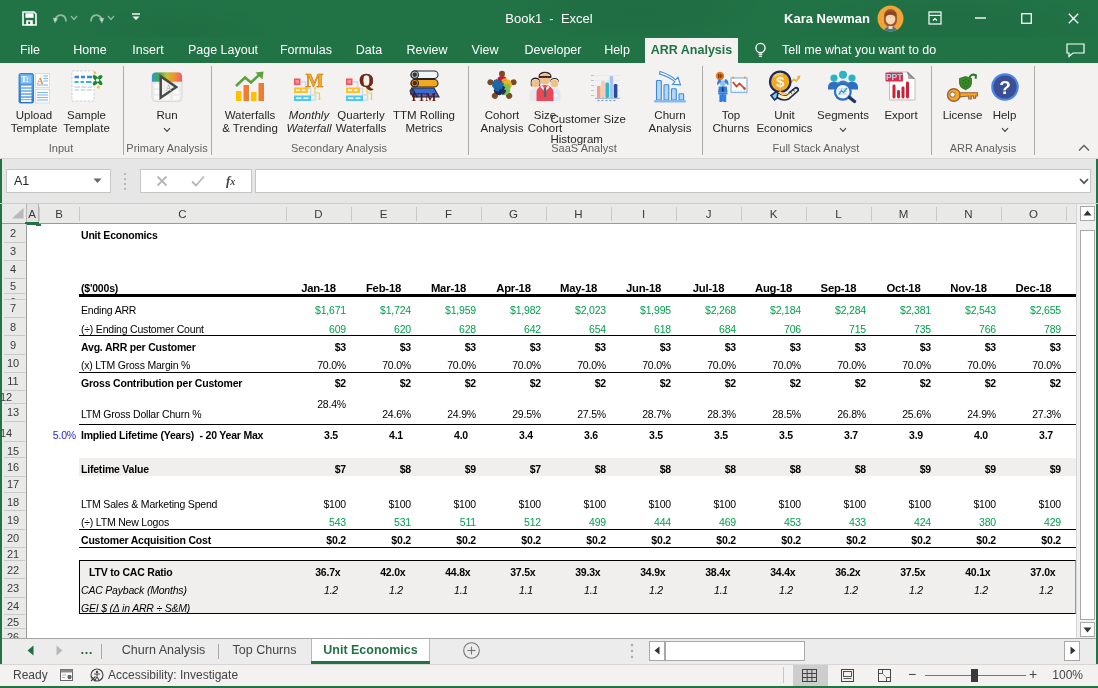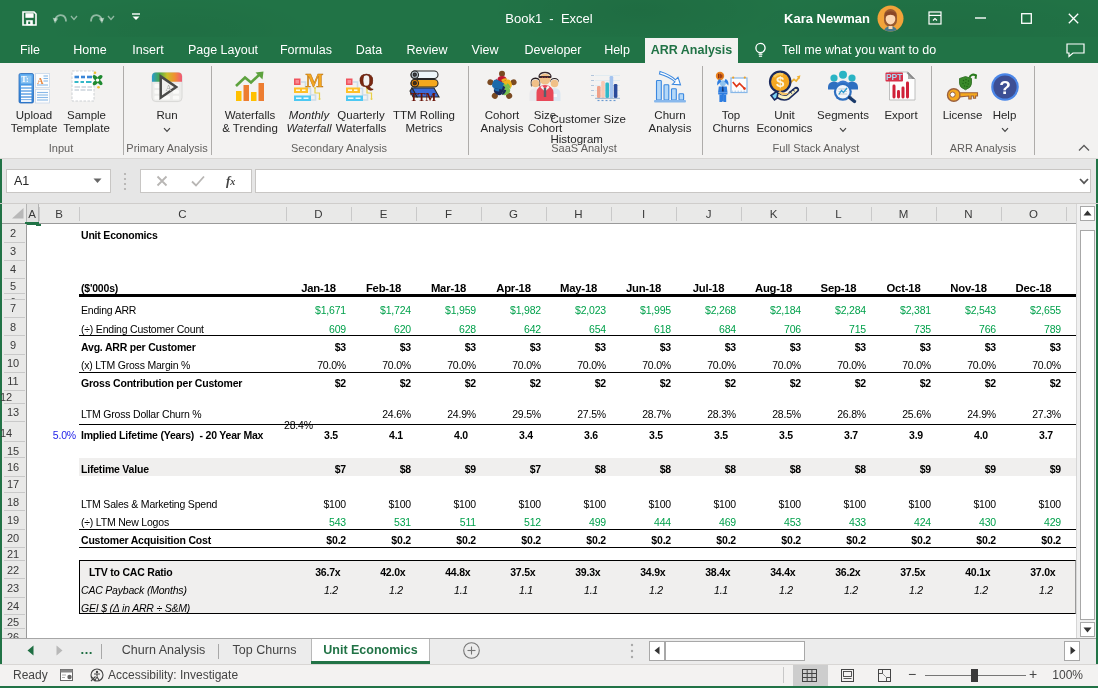--- a/index.html
+++ b/index.html
@@ -654,21 +654,21 @@
 <div class="abs tt" style="left:479px;top:372.3px;width:62px;height:18.3px;line-height:23.3px;text-align:right;font-size:10.5px;letter-spacing:-0.2px;color:#000;font-weight:bold;">$2</div>
 <div class="abs tt" style="left:544px;top:372.3px;width:62px;height:18.3px;line-height:23.3px;text-align:right;font-size:10.5px;letter-spacing:-0.2px;color:#000;font-weight:bold;">$2</div>
 <div class="abs tt" style="left:609px;top:372.3px;width:62px;height:18.3px;line-height:23.3px;text-align:right;font-size:10.5px;letter-spacing:-0.2px;color:#000;font-weight:bold;">$2</div>
 <div class="abs tt" style="left:674px;top:372.3px;width:62px;height:18.3px;line-height:23.3px;text-align:right;font-size:10.5px;letter-spacing:-0.2px;color:#000;font-weight:bold;">$2</div>
 <div class="abs tt" style="left:739px;top:372.3px;width:62px;height:18.3px;line-height:23.3px;text-align:right;font-size:10.5px;letter-spacing:-0.2px;color:#000;font-weight:bold;">$2</div>
 <div class="abs tt" style="left:804px;top:372.3px;width:62px;height:18.3px;line-height:23.3px;text-align:right;font-size:10.5px;letter-spacing:-0.2px;color:#000;font-weight:bold;">$2</div>
 <div class="abs tt" style="left:869px;top:372.3px;width:62px;height:18.3px;line-height:23.3px;text-align:right;font-size:10.5px;letter-spacing:-0.2px;color:#000;font-weight:bold;">$2</div>
 <div class="abs tt" style="left:934px;top:372.3px;width:62px;height:18.3px;line-height:23.3px;text-align:right;font-size:10.5px;letter-spacing:-0.2px;color:#000;font-weight:bold;">$2</div>
 <div class="abs tt" style="left:999px;top:372.3px;width:62px;height:18.3px;line-height:23.3px;text-align:right;font-size:10.5px;letter-spacing:-0.2px;color:#000;font-weight:bold;">$2</div>
 <div class="abs tt" style="left:81px;top:403.2px;height:18.3px;line-height:23.3px;font-size:10.5px;letter-spacing:-0.2px;color:#000;">LTM Gross Dollar Churn %</div>
-<div class="abs tt" style="left:284px;top:414px;width:62px;height:18.3px;line-height:23.3px;font-size:10.5px;letter-spacing:-0.2px;color:#000;">28.4%</div>
+<div class="abs tt" style="left:284px;top:393px;width:62px;height:18.3px;line-height:23.3px;text-align:right;font-size:10.5px;letter-spacing:-0.2px;color:#000;">28.4%</div>
 <div class="abs tt" style="left:349px;top:403.2px;width:62px;height:18.3px;line-height:23.3px;text-align:right;font-size:10.5px;letter-spacing:-0.2px;color:#000;">24.6%</div>
 <div class="abs tt" style="left:414px;top:403.2px;width:62px;height:18.3px;line-height:23.3px;text-align:right;font-size:10.5px;letter-spacing:-0.2px;color:#000;">24.9%</div>
 <div class="abs tt" style="left:479px;top:403.2px;width:62px;height:18.3px;line-height:23.3px;text-align:right;font-size:10.5px;letter-spacing:-0.2px;color:#000;">29.5%</div>
 <div class="abs tt" style="left:544px;top:403.2px;width:62px;height:18.3px;line-height:23.3px;text-align:right;font-size:10.5px;letter-spacing:-0.2px;color:#000;">27.5%</div>
 <div class="abs tt" style="left:609px;top:403.2px;width:62px;height:18.3px;line-height:23.3px;text-align:right;font-size:10.5px;letter-spacing:-0.2px;color:#000;">28.7%</div>
 <div class="abs tt" style="left:674px;top:403.2px;width:62px;height:18.3px;line-height:23.3px;text-align:right;font-size:10.5px;letter-spacing:-0.2px;color:#000;">28.3%</div>
 <div class="abs tt" style="left:739px;top:403.2px;width:62px;height:18.3px;line-height:23.3px;text-align:right;font-size:10.5px;letter-spacing:-0.2px;color:#000;">28.5%</div>
 <div class="abs tt" style="left:804px;top:403.2px;width:62px;height:18.3px;line-height:23.3px;text-align:right;font-size:10.5px;letter-spacing:-0.2px;color:#000;">26.8%</div>
 <div class="abs tt" style="left:869px;top:403.2px;width:62px;height:18.3px;line-height:23.3px;text-align:right;font-size:10.5px;letter-spacing:-0.2px;color:#000;">25.6%</div>
 <div class="abs tt" style="left:934px;top:403.2px;width:62px;height:18.3px;line-height:23.3px;text-align:right;font-size:10.5px;letter-spacing:-0.2px;color:#000;">24.9%</div>
@@ -717,21 +717,21 @@
 <div class="abs tt" style="left:284px;top:510.9px;width:62px;height:18.4px;line-height:23.4px;text-align:right;font-size:10.5px;letter-spacing:-0.2px;color:#00a14b;">543</div>
 <div class="abs tt" style="left:349px;top:510.9px;width:62px;height:18.4px;line-height:23.4px;text-align:right;font-size:10.5px;letter-spacing:-0.2px;color:#00a14b;">531</div>
 <div class="abs tt" style="left:414px;top:510.9px;width:62px;height:18.4px;line-height:23.4px;text-align:right;font-size:10.5px;letter-spacing:-0.2px;color:#00a14b;">511</div>
 <div class="abs tt" style="left:479px;top:510.9px;width:62px;height:18.4px;line-height:23.4px;text-align:right;font-size:10.5px;letter-spacing:-0.2px;color:#00a14b;">512</div>
 <div class="abs tt" style="left:544px;top:510.9px;width:62px;height:18.4px;line-height:23.4px;text-align:right;font-size:10.5px;letter-spacing:-0.2px;color:#00a14b;">499</div>
 <div class="abs tt" style="left:609px;top:510.9px;width:62px;height:18.4px;line-height:23.4px;text-align:right;font-size:10.5px;letter-spacing:-0.2px;color:#00a14b;">444</div>
 <div class="abs tt" style="left:674px;top:510.9px;width:62px;height:18.4px;line-height:23.4px;text-align:right;font-size:10.5px;letter-spacing:-0.2px;color:#00a14b;">469</div>
 <div class="abs tt" style="left:739px;top:510.9px;width:62px;height:18.4px;line-height:23.4px;text-align:right;font-size:10.5px;letter-spacing:-0.2px;color:#00a14b;">453</div>
 <div class="abs tt" style="left:804px;top:510.9px;width:62px;height:18.4px;line-height:23.4px;text-align:right;font-size:10.5px;letter-spacing:-0.2px;color:#00a14b;">433</div>
 <div class="abs tt" style="left:869px;top:510.9px;width:62px;height:18.4px;line-height:23.4px;text-align:right;font-size:10.5px;letter-spacing:-0.2px;color:#00a14b;">424</div>
-<div class="abs tt" style="left:934px;top:510.9px;width:62px;height:18.4px;line-height:23.4px;text-align:right;font-size:10.5px;letter-spacing:-0.2px;color:#00a14b;">430</div>
+<div class="abs tt" style="left:934px;top:510.9px;width:62px;height:18.4px;line-height:23.4px;text-align:right;font-size:10.5px;letter-spacing:-0.2px;color:#00a14b;">380</div>
 <div class="abs tt" style="left:999px;top:510.9px;width:62px;height:18.4px;line-height:23.4px;text-align:right;font-size:10.5px;letter-spacing:-0.2px;color:#00a14b;">429</div>
 <div class="abs tt" style="left:81px;top:529.3px;height:18.1px;line-height:23.1px;font-size:10.5px;letter-spacing:-0.2px;color:#000;font-weight:bold;">Customer Acquisition Cost</div>
 <div class="abs tt" style="left:284px;top:529.3px;width:62px;height:18.1px;line-height:23.1px;text-align:right;font-size:10.5px;letter-spacing:-0.2px;color:#000;font-weight:bold;">$0.2</div>
 <div class="abs tt" style="left:349px;top:529.3px;width:62px;height:18.1px;line-height:23.1px;text-align:right;font-size:10.5px;letter-spacing:-0.2px;color:#000;font-weight:bold;">$0.2</div>
 <div class="abs tt" style="left:414px;top:529.3px;width:62px;height:18.1px;line-height:23.1px;text-align:right;font-size:10.5px;letter-spacing:-0.2px;color:#000;font-weight:bold;">$0.2</div>
 <div class="abs tt" style="left:479px;top:529.3px;width:62px;height:18.1px;line-height:23.1px;text-align:right;font-size:10.5px;letter-spacing:-0.2px;color:#000;font-weight:bold;">$0.2</div>
 <div class="abs tt" style="left:544px;top:529.3px;width:62px;height:18.1px;line-height:23.1px;text-align:right;font-size:10.5px;letter-spacing:-0.2px;color:#000;font-weight:bold;">$0.2</div>
 <div class="abs tt" style="left:609px;top:529.3px;width:62px;height:18.1px;line-height:23.1px;text-align:right;font-size:10.5px;letter-spacing:-0.2px;color:#000;font-weight:bold;">$0.2</div>
 <div class="abs tt" style="left:674px;top:529.3px;width:62px;height:18.1px;line-height:23.1px;text-align:right;font-size:10.5px;letter-spacing:-0.2px;color:#000;font-weight:bold;">$0.2</div>
 <div class="abs tt" style="left:739px;top:529.3px;width:62px;height:18.1px;line-height:23.1px;text-align:right;font-size:10.5px;letter-spacing:-0.2px;color:#000;font-weight:bold;">$0.2</div>

